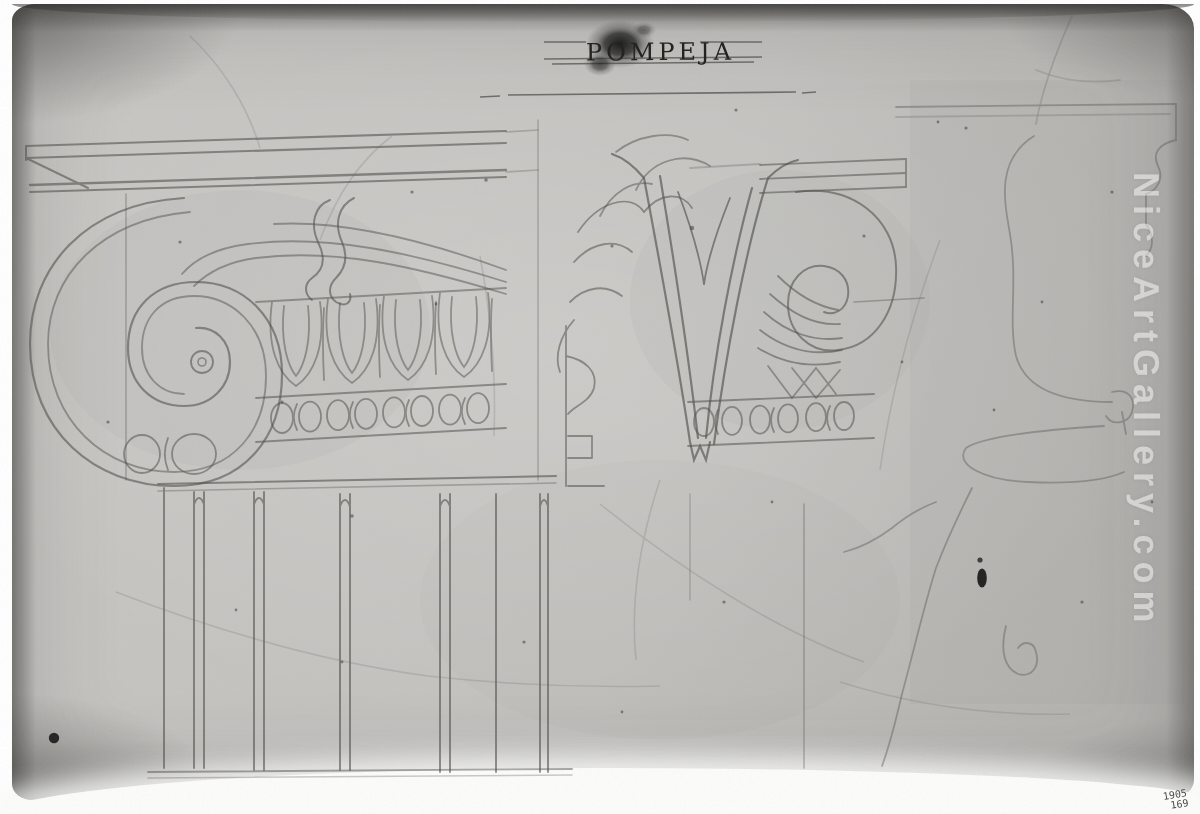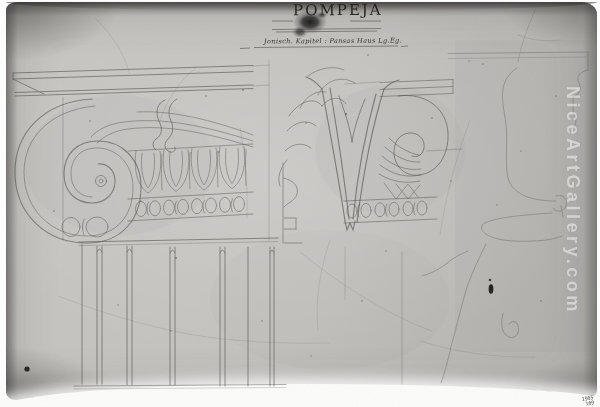--- a/index.html
+++ b/index.html
@@ -37,22 +37,22 @@
     border-radius:0 0 50% 50% / 0 0 100% 100%;
   }
   .bottom-curl{
     position:absolute;left:-12px;right:-12px;bottom:-16px;height:32px;
     background:#fcfcfb;
     border-radius:50% 50% 0 0 / 80% 55% 0 0;
     box-shadow:0 -7px 12px rgba(250,250,249,.85);
   }
   .drawing{position:absolute;left:0;top:0;width:600px;height:407px;}
   .title{
-    position:absolute;left:293px;top:1px;
-    font-family:"DejaVu Serif",serif;font-size:15px;letter-spacing:2px;
+    position:absolute;left:293px;top:19px;
+    font-family:"DejaVu Serif",serif;font-size:12px;letter-spacing:2px;
     color:#24231f;transform:rotate(-.4deg);white-space:nowrap;
   }
   .subtitle{
     position:absolute;left:264px;top:37px;
     font-family:"DejaVu Serif",serif;font-style:italic;font-size:6.5px;
     letter-spacing:.4px;color:#2e2d2a;white-space:nowrap;transform:rotate(-.4deg);
   }
   .watermark{
     position:absolute;left:583px;top:86px;width:280px;
     transform:rotate(90deg);transform-origin:0 0;
@@ -338,21 +338,20 @@
       <circle cx="118" cy="305" r="0.7"></circle>
         <circle cx="432" cy="118" r="0.8"></circle>
       <circle cx="497" cy="205" r="0.7"></circle>
         <circle cx="368" cy="55" r="0.8"></circle>
       <circle cx="218" cy="152" r="0.7"></circle>
     </g>
     <circle cx="27" cy="369" r="2.6" fill="#1b1b1b" opacity="0.9"></circle>
   </svg>
 
   <div class="title">POMPEJA</div>
-  <div class="subtitle">Jonisch. Kapitel : Pansas Haus Lg.Eg.</div>
 
   <div class="watermark">NiceArtGallery.com</div>
 
   <div class="catalog">
     <span>1905</span>
     <span>169</span>
   </div>
 
 </div>
 

